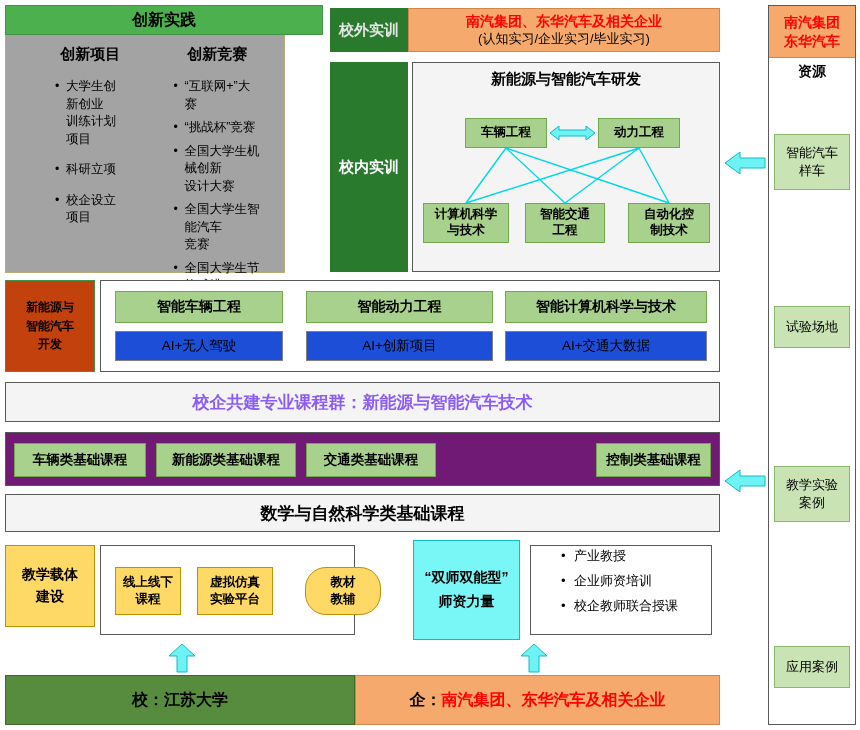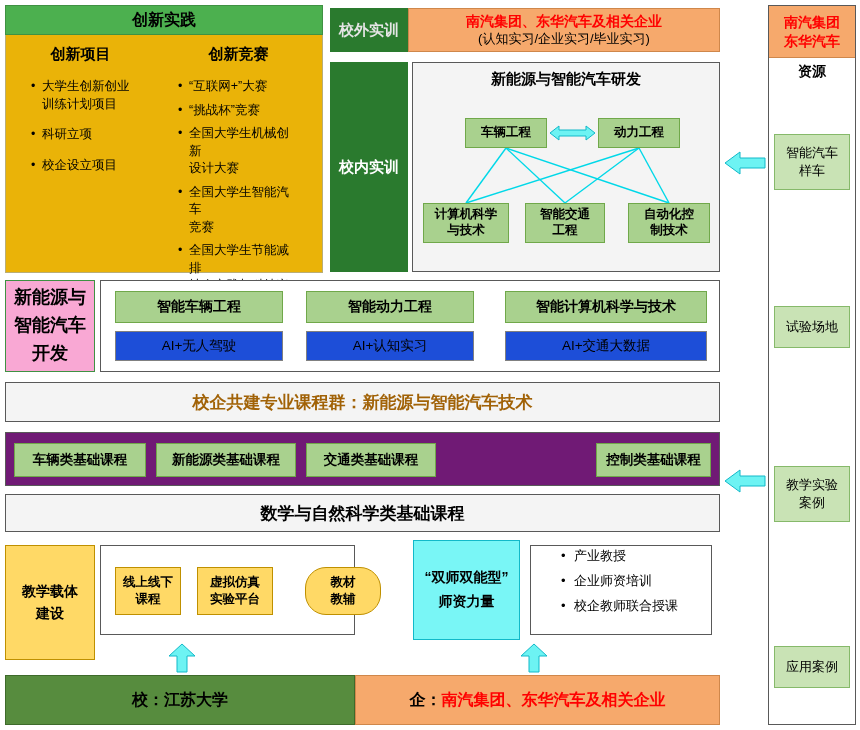--- a/index.html
+++ b/index.html
@@ -7,21 +7,21 @@
     position:relative;width:860px;height:730px;background:#fff;
     font-family:"Liberation Sans","DejaVu Sans",sans-serif;color:#000;overflow:hidden;
   }
   .abs{position:absolute;box-sizing:border-box;}
   .ctr{display:flex;align-items:center;justify-content:center;text-align:center;}
   .pre{white-space:pre-line;}
   .red{color:#ff0000;}
 
   
   .ip-header{left:5px;top:5px;width:318px;height:30px;background:#4cb04f;border:1px solid #3f9143;font-size:16px;font-weight:bold;}
-  .ip-body{left:5px;top:35px;width:318px;height:238px;background:#eab308;border:1px solid #b9ad77;border-top:none;display:flex;}
+  .ip-body{left:5px;top:35px;width:280px;height:238px;background:#a3a3a3;border:1px solid #b9ad77;border-top:none;display:flex;padding-left:24px;}
   .ip-col{box-sizing:border-box;padding:6px 8px 4px 10px;}
   .ip-col.left{width:148px;}
   .ip-col.right{width:170px;}
   .ip-title{text-align:center;font-weight:bold;font-size:15px;margin:4px 0 10px;}
   .ip-list{list-style:none;margin:14px;padding:0;font-size:12.5px;line-height:1.4;}
   .ip-list li{position:relative;padding-left:12px;white-space:pre-line;}
   .ip-list li::before{content:"•";position:absolute;left:1px;top:0;}
   .ip-col.left li{margin-bottom:13px;}
   .ip-col.right li{margin-bottom:6px;}
 
@@ -49,35 +49,35 @@
   .rp-header{position:absolute;left:0;top:0;width:100%;height:52px;background:#f6a96c;border-bottom:1px solid #cf874b;display:flex;flex-direction:column;align-items:center;justify-content:center;box-sizing:border-box;}
   .rp-header div{color:#ff0000;font-weight:bold;font-size:14px;line-height:1.35;}
   .rp-res{position:absolute;top:57px;left:0;width:100%;text-align:center;font-weight:bold;font-size:14px;}
   .rp-item{position:absolute;left:5px;width:76px;background:#c9e3b5;border:1px solid #86b96a;display:flex;align-items:center;justify-content:center;text-align:center;font-size:13px;line-height:1.35;box-sizing:border-box;}
   .rp-i0{top:128px;height:56px;}
   .rp-i1{top:300px;height:42px;}
   .rp-i2{top:460px;height:56px;}
   .rp-i3{top:640px;height:42px;}
 
   
-  .dev-label{left:5px;top:280px;width:90px;height:92px;background:#f9a8d4;border:1px solid #3f9143;font-size:18px;font-weight:bold;line-height:1.55;}
+  .dev-label{left:5px;top:280px;width:90px;height:92px;background:#c2410c;border:1px solid #3f9143;font-size:12px;font-weight:bold;line-height:1.55;}
   .dev-box{left:100px;top:280px;width:620px;height:92px;background:#fff;border:1px solid #595959;}
   .pair-top{position:absolute;top:10px;height:32px;background:#a9d18e;border:1px solid #70a84a;display:flex;align-items:center;justify-content:center;font-weight:bold;font-size:14px;box-sizing:border-box;}
   .pair-bot{position:absolute;top:50px;height:30px;background:#1d4ed8;border:1px solid #808080;display:flex;align-items:center;justify-content:center;font-size:13.5px;box-sizing:border-box;}
-  .p1{left:14px;width:168px;} .p2{left:205px;width:168px;} .p3{left:404px;width:202px;}
-
-  
-  .cg{left:5px;top:382px;width:715px;height:40px;background:#f4f4f4;border:1px solid #595959;color:#a16207;font-weight:bold;font-size:17px;}
+  .p1{left:14px;width:168px;} .p2{left:205px;width:187px;} .p3{left:404px;width:202px;}
+
+  
+  .cg{left:5px;top:382px;width:715px;height:40px;background:#f4f4f4;border:1px solid #595959;color:#8b5cf6;font-weight:bold;font-size:17px;}
   .fc{left:5px;top:432px;width:715px;height:54px;background:#701a75;border:1px solid #595959;}
   .fc-item{position:absolute;top:10px;height:34px;background:#a9d18e;border:1px solid #70a84a;display:flex;align-items:center;justify-content:center;font-weight:bold;font-size:13.5px;box-sizing:border-box;}
   .fc0{left:8px;width:132px;} .fc1{left:150px;width:140px;} .fc2{left:300px;width:130px;} .fc3{left:440px;width:140px;} .fc4{left:590px;width:115px;}
   .ms{left:5px;top:494px;width:715px;height:38px;background:#f4f4f4;border:1px solid #595959;font-weight:bold;font-size:17px;}
 
   
-  .tc-label{left:5px;top:545px;width:90px;height:115px;background:#ffd966;border:1px solid #bf9000;font-weight:bold;font-size:14px;line-height:1.55;}
+  .tc-label{left:5px;top:545px;width:90px;height:82px;background:#ffd966;border:1px solid #bf9000;font-weight:bold;font-size:14px;line-height:1.55;}
   .tc-box{left:100px;top:545px;width:255px;height:90px;background:#fff;border:1px solid #595959;}
   .tc-item{position:absolute;top:21px;height:48px;background:#ffd966;border:1px solid #bf9000;display:flex;align-items:center;justify-content:center;text-align:center;font-weight:bold;font-size:12.5px;line-height:1.35;box-sizing:border-box;}
   .tc0{left:14px;width:66px;} .tc1{left:96px;width:76px;} .tc2{left:204px;width:76px;border-radius:21px;}
   .fac-label{left:413px;top:540px;width:107px;height:100px;background:#79f6f6;border:1px solid #12b9c9;font-weight:bold;font-size:14px;line-height:1.7;}
   .fac-box{left:530px;top:545px;width:182px;height:90px;background:#fff;border:1px solid #595959;padding:1px 6px 0 30px;}
   .fac-list{list-style:none;margin:0;padding:0;font-size:13px;line-height:1.45;}
   .fac-list li{position:relative;padding-left:13px;margin-bottom:6px;}
   .fac-list li::before{content:"•";position:absolute;left:0;top:0;}
 
   
@@ -180,21 +180,21 @@
       </svg>
   </div>
 
   <div class="abs dev-label ctr pre">新能源与
 智能汽车
 开发</div>
   <div class="abs dev-box">
     <div class="pair-top p1">智能车辆工程</div>
     <div class="pair-bot p1">AI+无人驾驶</div>
     <div class="pair-top p2">智能动力工程</div>
-    <div class="pair-bot p2">AI+认知实习</div>
+    <div class="pair-bot p2">AI+创新项目</div>
     <div class="pair-top p3">智能计算机科学与技术</div>
     <div class="pair-bot p3">AI+交通大数据</div>
   </div>
 
   <div class="abs cg ctr">校企共建专业课程群：新能源与智能汽车技术</div>
 
   <div class="abs fc">
     <div class="fc-item fc0">车辆类基础课程</div>
     <div class="fc-item fc1">新能源类基础课程</div>
     <div class="fc-item fc2">交通类基础课程</div>

